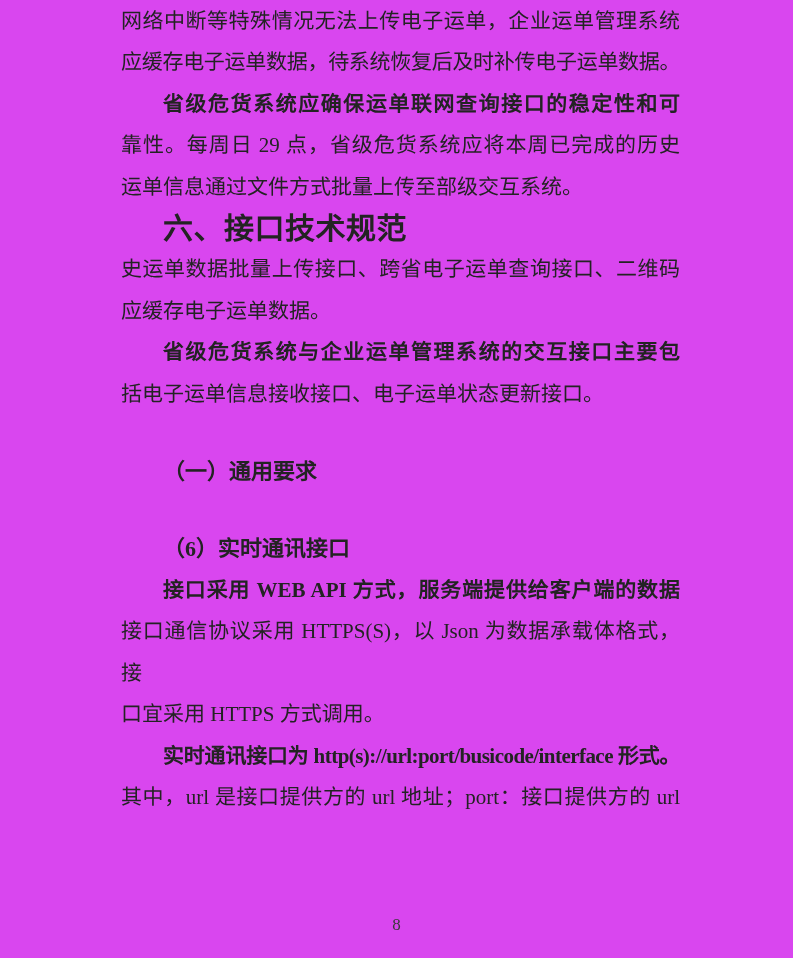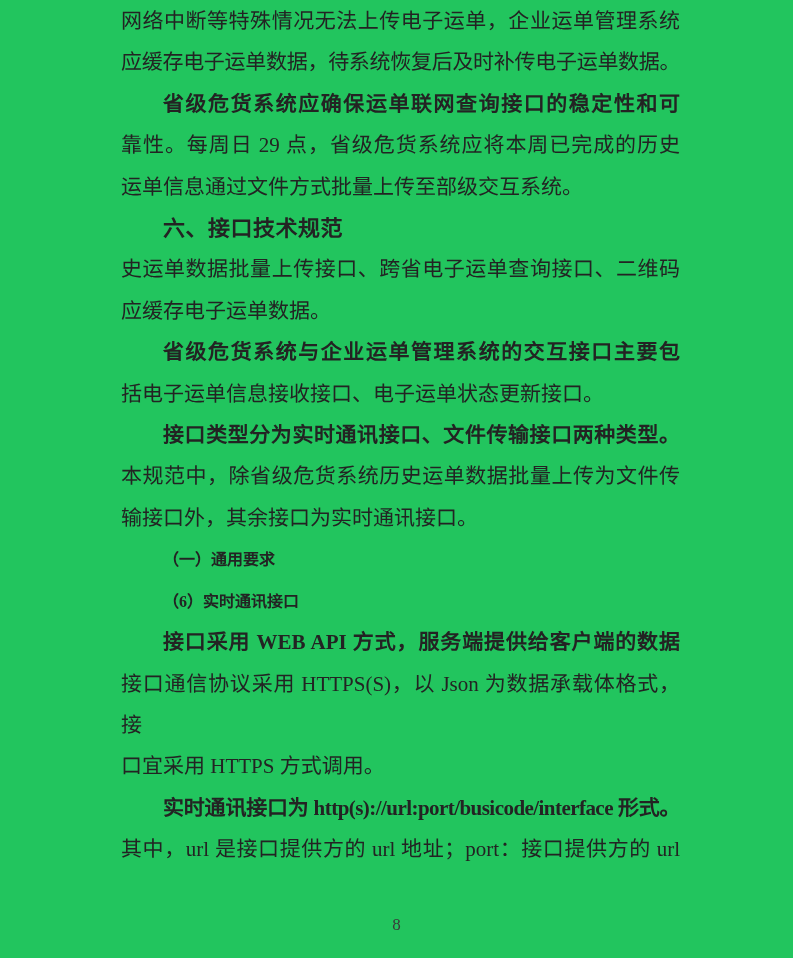--- a/index.html
+++ b/index.html
@@ -11,21 +11,21 @@
     width: 793px;
     height: 958px;
     overflow: hidden;
     font-family: "Liberation Serif", serif;
     color: #232323;
   }
   .page {
     position: relative;
     width: 793px;
     height: 958px;
-    background: #22c55e;
+    background: #d946ef;
   }
   .content {
     position: absolute;
     left: 121px;
     top: 1px;
     width: 559px;
   }
   .block {
     margin: 0;
     padding: 0;
@@ -44,28 +44,29 @@
   .line.indent {
     text-indent: 42px;
     font-weight: bold;
   }
   .line.tight {
     letter-spacing: -0.55px;
   }
   .heading-1 .line {
     font-family: "DejaVu Sans", sans-serif;
     font-weight: 700;
-    font-size: 22px;
+    font-size: 30px;
     letter-spacing: 0.5px;
   }
   .heading-2 .line,
   .heading-3 .line {
     font-family: "Liberation Serif", serif;
     font-weight: 700;
-    font-size: 16px;
+    font-size: 22px;
+    margin-top: 36px;
   }
   .page-footer {
     position: absolute;
     left: 0;
     width: 793px;
     top: 915px;
     text-align: center;
   }
   .page-number {
     font-family: "Liberation Serif", serif;
@@ -91,25 +92,20 @@
         <div class="line indent">六、接口技术规范</div>
       </div>
       <div class="block body">
         <div class="line fill">史运单数据批量上传接口、跨省电子运单查询接口、二维码</div>
         <div class="line">应缓存电子运单数据。</div>
       </div>
       <div class="block body">
         <div class="line indent fill">省级危货系统与企业运单管理系统的交互接口主要包</div>
         <div class="line">括电子运单信息接收接口、电子运单状态更新接口。</div>
       </div>
-      <div class="block body">
-        <div class="line indent fill">接口类型分为实时通讯接口、文件传输接口两种类型。</div>
-        <div class="line fill">本规范中，除省级危货系统历史运单数据批量上传为文件传</div>
-        <div class="line">输接口外，其余接口为实时通讯接口。</div>
-      </div>
       <div class="block heading-2">
         <div class="line indent">（一）通用要求</div>
       </div>
       <div class="block heading-3">
         <div class="line indent">（6）实时通讯接口</div>
       </div>
       <div class="block body">
         <div class="line indent fill">接口采用 WEB API 方式，服务端提供给客户端的数据</div>
         <div class="line fill">接口通信协议采用 HTTPS(S)，以 Json 为数据承载体格式，接</div>
         <div class="line">口宜采用 HTTPS 方式调用。</div>

